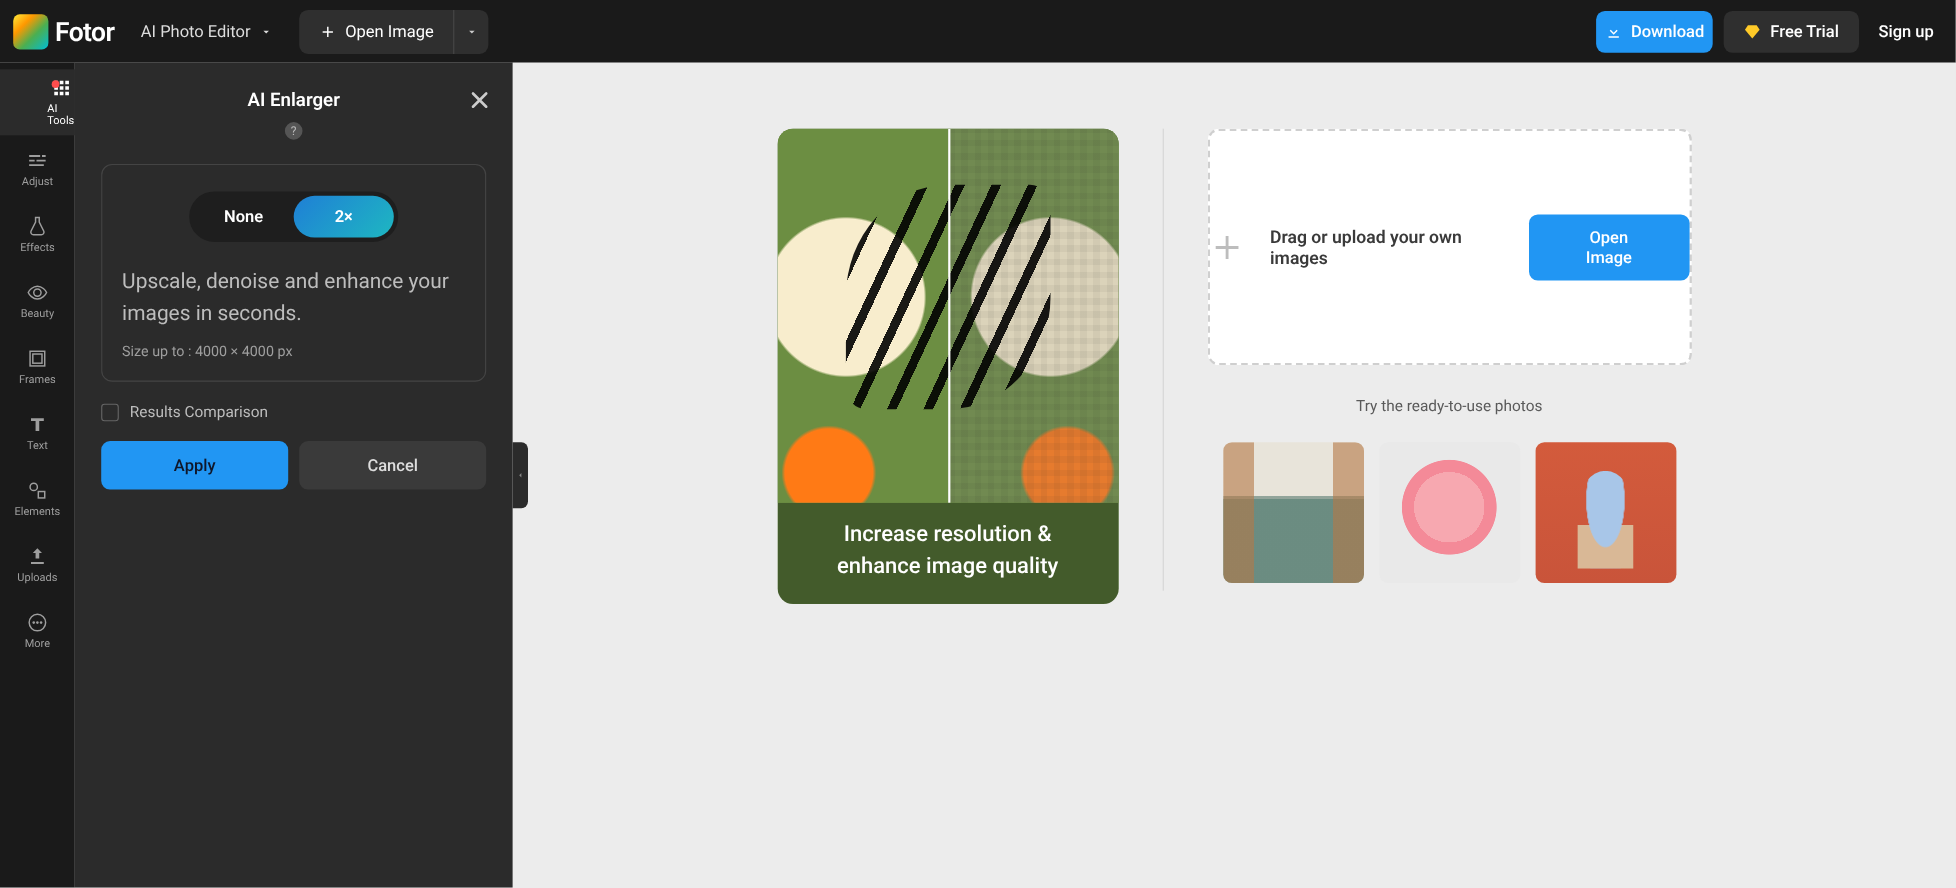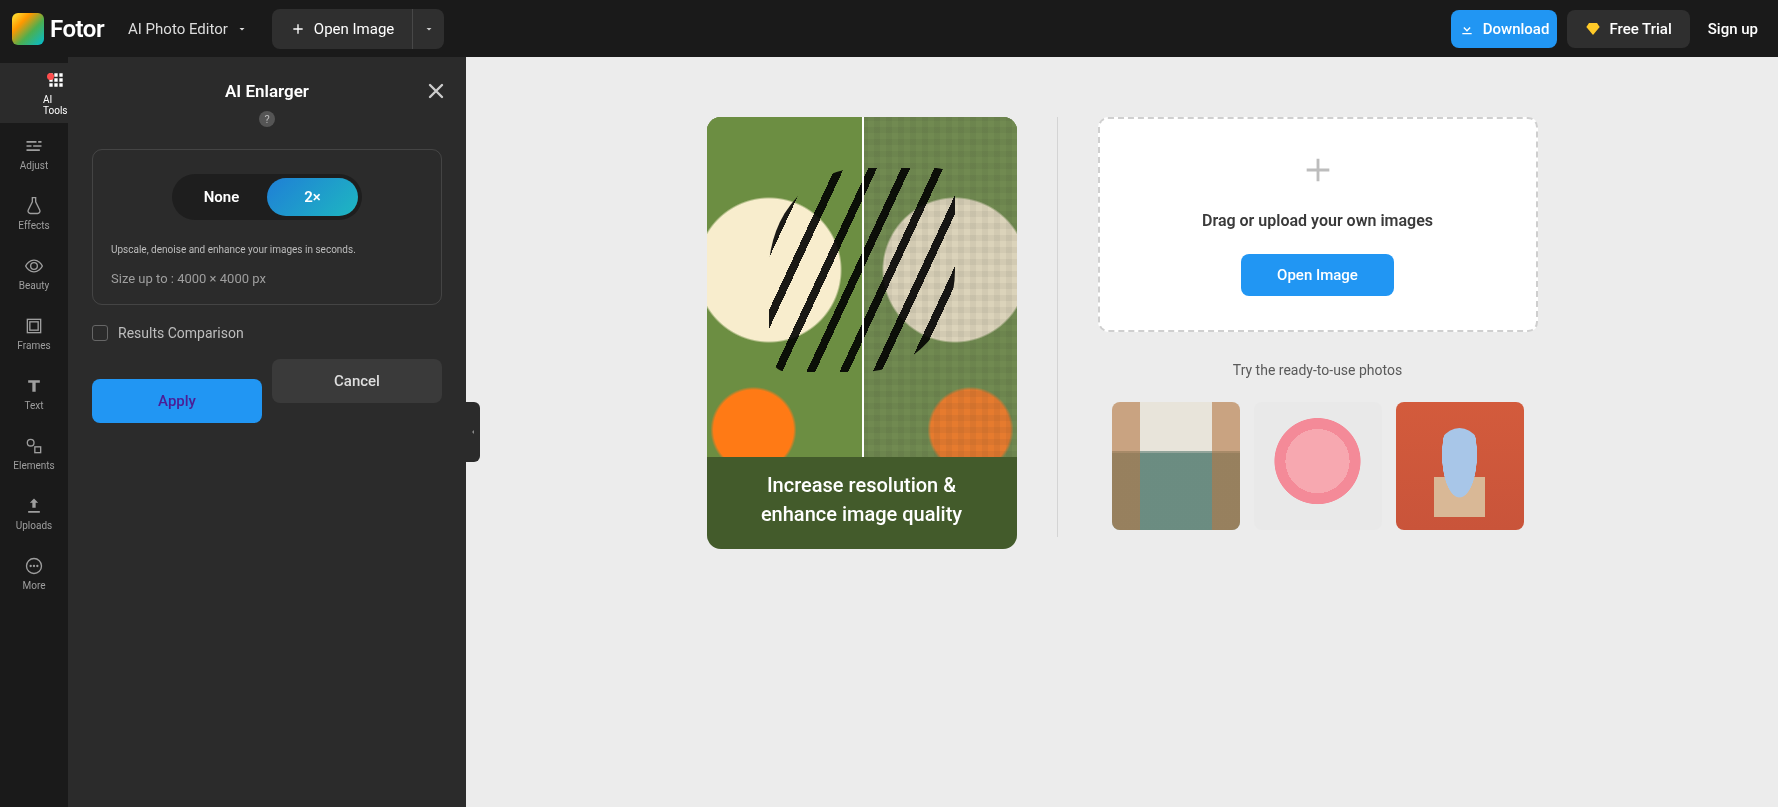--- a/index.html
+++ b/index.html
@@ -216,21 +216,21 @@
   border-radius: 20px;
   font-size: 15px;
   font-weight: 600;
   color: #fff;
   cursor: pointer;
 }
 .seg-item.active {
   background: linear-gradient(135deg, #1f7fd6, #1eb7c1);
 }
 .card-desc {
-  font-size: 10px;
+  font-size: 19px;
   color: #bdbdbd;
   line-height: 1.5;
   margin-bottom: 14px;
 }
 .card-size {
   font-size: 13px;
   color: #9e9e9e;
 }
 .checkbox-row {
   display: flex;
@@ -251,21 +251,21 @@
 }
 .btn {
   flex: 1;
   height: 44px;
   border: none;
   border-radius: 8px;
   font-size: 15px;
   font-weight: 500;
   cursor: pointer;
 }
-.btn.primary { background: #2196f3; color: #4c1d95; margin-top: 20px; }
+.btn.primary { background: #2196f3; color: #0f172a; }
 .btn.secondary { background: #3a3a3a; color: #ddd; }
 
 .collapse-handle {
   position: absolute;
   right: -14px;
   top: 50%;
   transform: translateY(-50%);
   width: 14px;
   height: 60px;
   background: #2b2b2b;
@@ -360,21 +360,21 @@
   flex-direction: column;
   align-items: center;
 }
 .dropzone {
   width: 100%;
   height: 215px;
   border: 2px dashed #cfcfcf;
   background: #fff;
   border-radius: 10px;
   display: flex;
-  flex-direction: column;
+  flex-direction: row;
   align-items: center;
   justify-content: center;
   gap: 24px;
 }
 .dropzone .plus-big {
   width: 34px; height: 34px;
   color: #bdbdbd;
 }
 .drop-text {
   font-size: 16px;

